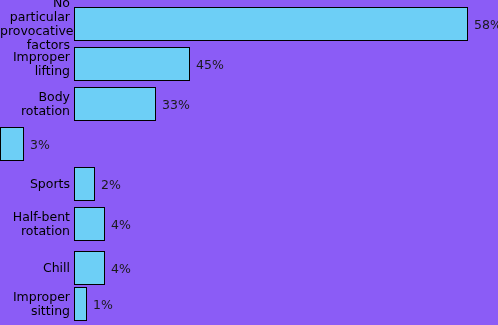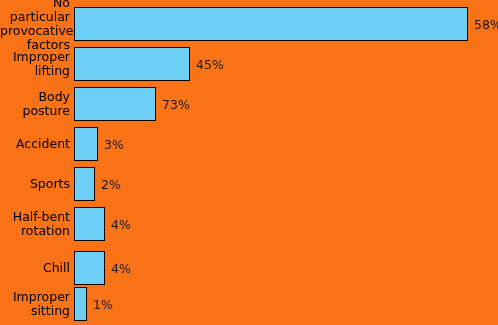--- a/index.html
+++ b/index.html
@@ -10,21 +10,21 @@
   body {
     width: 498px;
     height: 325px;
     font-family: "DejaVu Sans", "Liberation Sans", sans-serif;
     overflow: hidden;
   }
   #chart-root {
     position: relative;
     width: 498px;
     height: 325px;
-    background: #f97316;
+    background: #8b5cf6;
   }
   .bar-row {
     position: absolute;
     left: 0;
     width: 498px;
     height: 40px;
     display: flex;
     align-items: center;
   }
   .cat-label {
@@ -77,28 +77,27 @@
     <div class="bar-row" style="top: 44px;">
       <div class="cat-label">Improper
 lifting</div>
       <div class="bar-area">
         <div class="bar" style="width: 116px; background: rgb(109, 207, 246); border-color: rgb(0, 0, 0);"></div>
         <div class="val-label">45%</div>
       </div>
     </div>
     <div class="bar-row" style="top: 84px;">
       <div class="cat-label">Body
-posture</div>
+rotation</div>
       <div class="bar-area">
         <div class="bar" style="width: 82px; background: rgb(109, 207, 246); border-color: rgb(0, 0, 0);"></div>
-        <div class="val-label">73%</div>
+        <div class="val-label">33%</div>
       </div>
     </div>
     <div class="bar-row" style="top: 124px;">
-      <div class="cat-label">Accident</div>
       <div class="bar-area">
         <div class="bar" style="width: 24px; background: rgb(109, 207, 246); border-color: rgb(0, 0, 0);"></div>
         <div class="val-label">3%</div>
       </div>
     </div>
     <div class="bar-row" style="top: 164px;">
       <div class="cat-label">Sports</div>
       <div class="bar-area">
         <div class="bar" style="width: 21px; background: rgb(109, 207, 246); border-color: rgb(0, 0, 0);"></div>
         <div class="val-label">2%</div>

